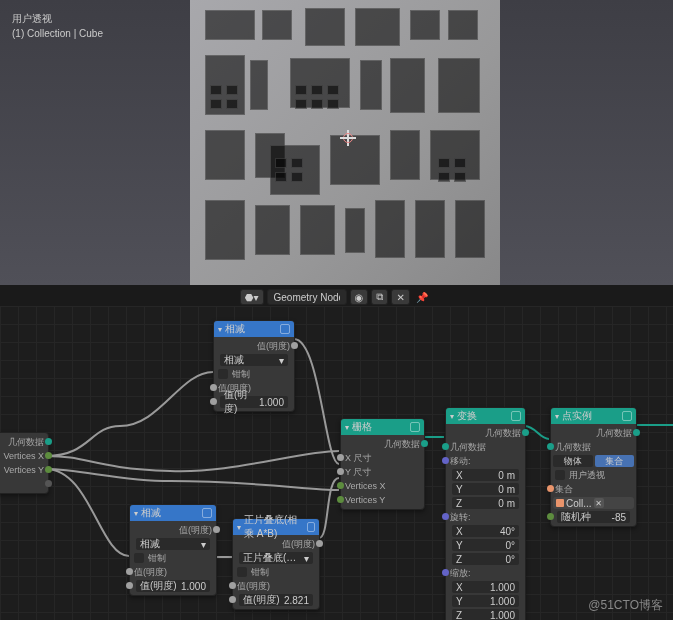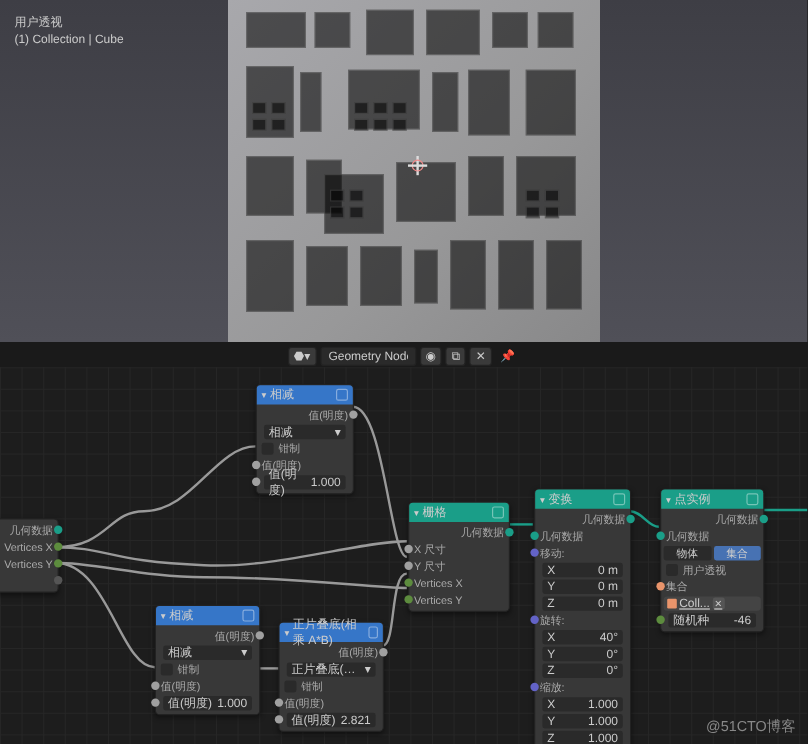--- a/index.html
+++ b/index.html
@@ -41,21 +41,21 @@
 .field.sel{background:#2a2a2a;}
 .chk{width:10px;height:10px;background:#2a2a2a;border-radius:2px;margin-right:4px;flex-shrink:0;}
 .tab-btn{flex:1;height:12px;display:flex;align-items:center;justify-content:center;background:#2a2a2a;border-radius:2px;font-size:9px;}
 .tab-btn.active{background:#4772b3;}
 .vr{font-size:9px;color:#aaa;}
 svg.wires{position:absolute;inset:0;width:100%;height:100%;pointer-events:none;z-index:0;}
 .wire{stroke:#888;stroke-width:2;fill:none;}
 .wire.geo{stroke:#1a9e88;}
 .wire.val{stroke:#999;}
 .watermark{position:absolute;bottom:6px;right:10px;color:#888;font-size:12px;z-index:10;}
-.coll-pill{background:#444;border-radius:3px;display:flex;align-items:center;height:12px;flex:1;padding:0 3px;gap:2px;text-decoration:underline;}
+.coll-pill{background:#444;border-radius:3px;display:flex;align-items:center;height:12px;flex:1;padding:0 3px;gap:2px;}
 .coll-ico{width:8px;height:8px;background:#e9946b;border-radius:1px;}
 .x-btn{background:#555;width:10px;height:10px;border-radius:2px;display:flex;align-items:center;justify-content:center;font-size:8px;}
 </style>
 </head>
 <body>
 
 <div class="viewport">
   <div class="vp-info">
     <div class="title">用户透视</div>
     <div class="sub">(1) Collection | Cube</div>
@@ -414,21 +414,21 @@
           <div class="coll-pill">
             <span class="coll-ico"></span>
             <span>Coll...</span>
             <span class="x-btn">✕</span>
           </div>
         </div>
     <div class="row">
           <span class="sock l int"></span>
           <div class="field">
             <span>随机种</span>
-            <span>-46</span>
+            <span>-85</span>
           </div>
         </div>
   </div>
 </div>
 
 </div>
 
 <div class="watermark">@51CTO博客</div>
 
 </body></html>

